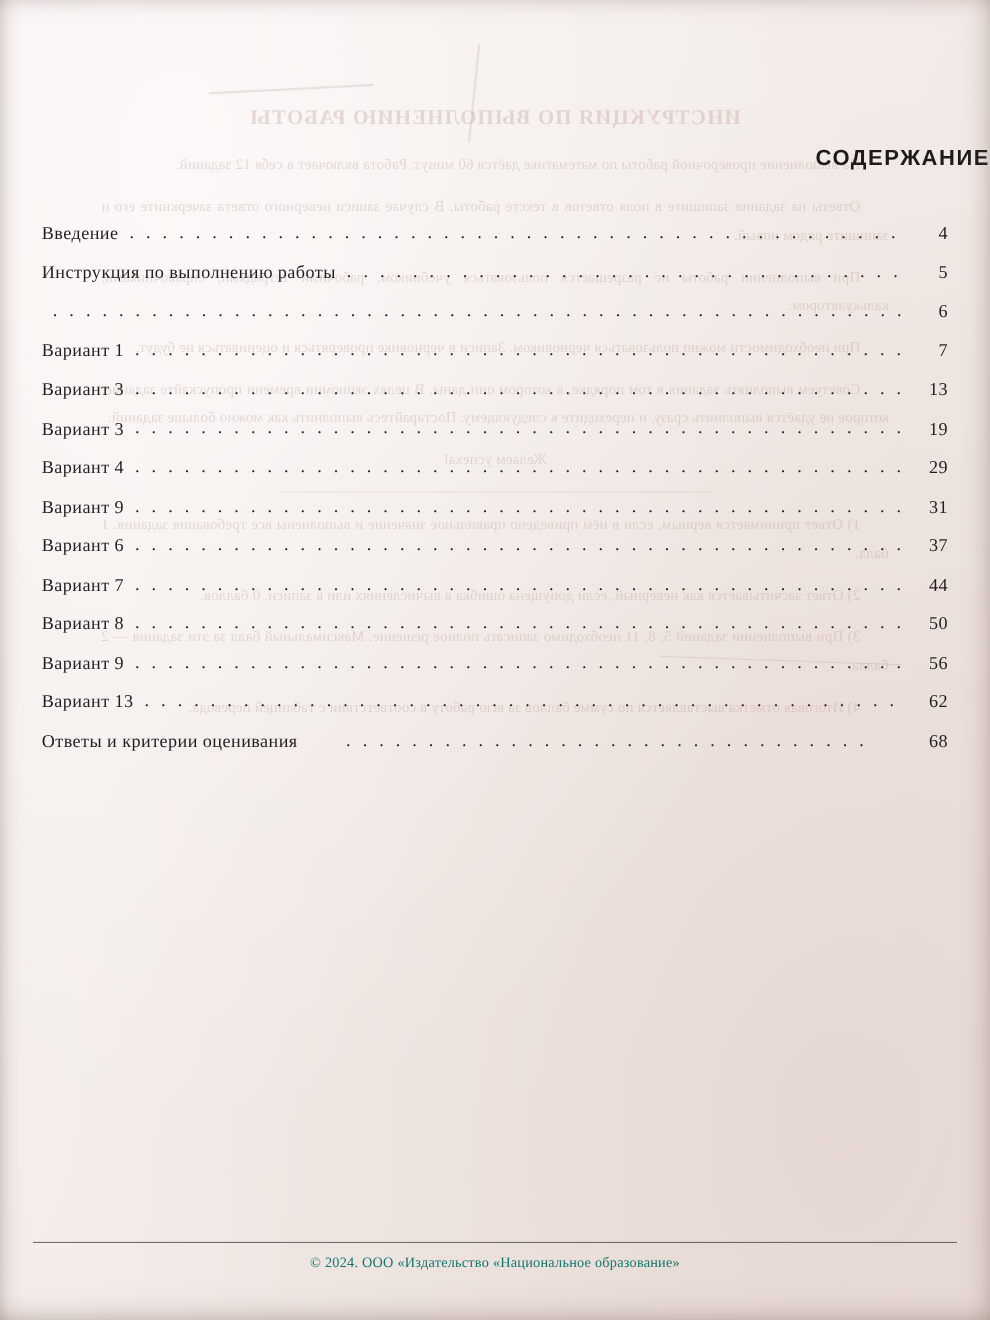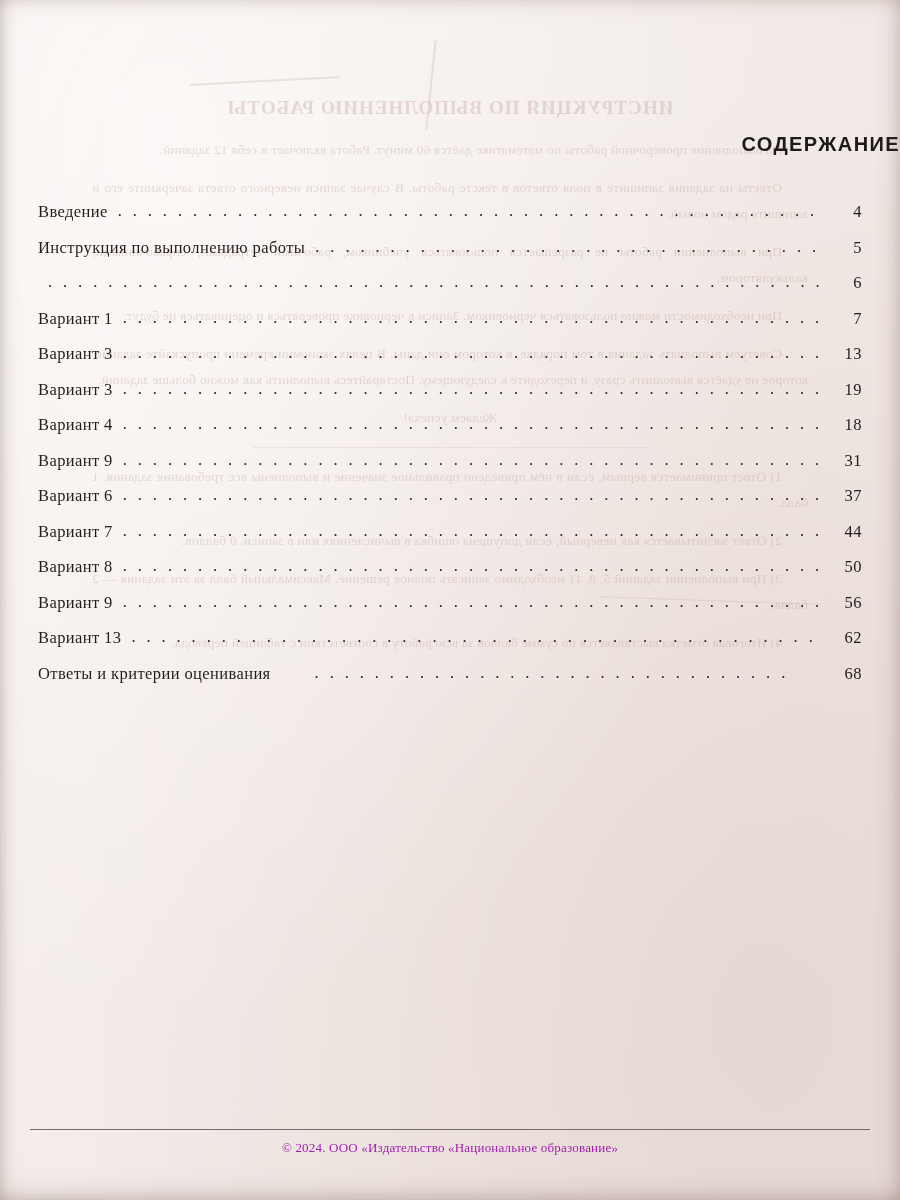--- a/index.html
+++ b/index.html
@@ -129,21 +129,21 @@
   }
   .footer-rule {
     height: 1px;
     background: #4a4241;
     opacity: .75;
     margin-bottom: 10px;
   }
   .footer-line1 {
     font-size: 13px;
     letter-spacing: 0.2px;
-    color: #a21caf;
+    color: #0f766e;
   }
   .footer-line2 {
     font-size: 12.4px;
     letter-spacing: 0.1px;
     color: #201c1b;
     margin-top: 3px;
   }
 
   
   .scuff {
@@ -213,21 +213,21 @@
 
     <div class="toc-row">
       <span class="toc-label">Вариант 3</span>
       <span class="dots">. . . . . . . . . . . . . . . . . . . . . . . . . . . . . . . . . . . . . . . . . . . . . . . . . . . . . . . . . . . . . . . . . . .</span>
       <span class="page-num">19</span>
     </div>
 
     <div class="toc-row">
       <span class="toc-label">Вариант 4</span>
       <span class="dots">. . . . . . . . . . . . . . . . . . . . . . . . . . . . . . . . . . . . . . . . . . . . . . . . . . . . . . . . . . . . . . . . . . .</span>
-      <span class="page-num">18</span>
+      <span class="page-num">29</span>
     </div>
 
     <div class="toc-row">
       <span class="toc-label">Вариант 9</span>
       <span class="dots">. . . . . . . . . . . . . . . . . . . . . . . . . . . . . . . . . . . . . . . . . . . . . . . . . . . . . . . . . . . . . . . . . . .</span>
       <span class="page-num">31</span>
     </div>
 
     <div class="toc-row">
       <span class="toc-label">Вариант 6</span>

